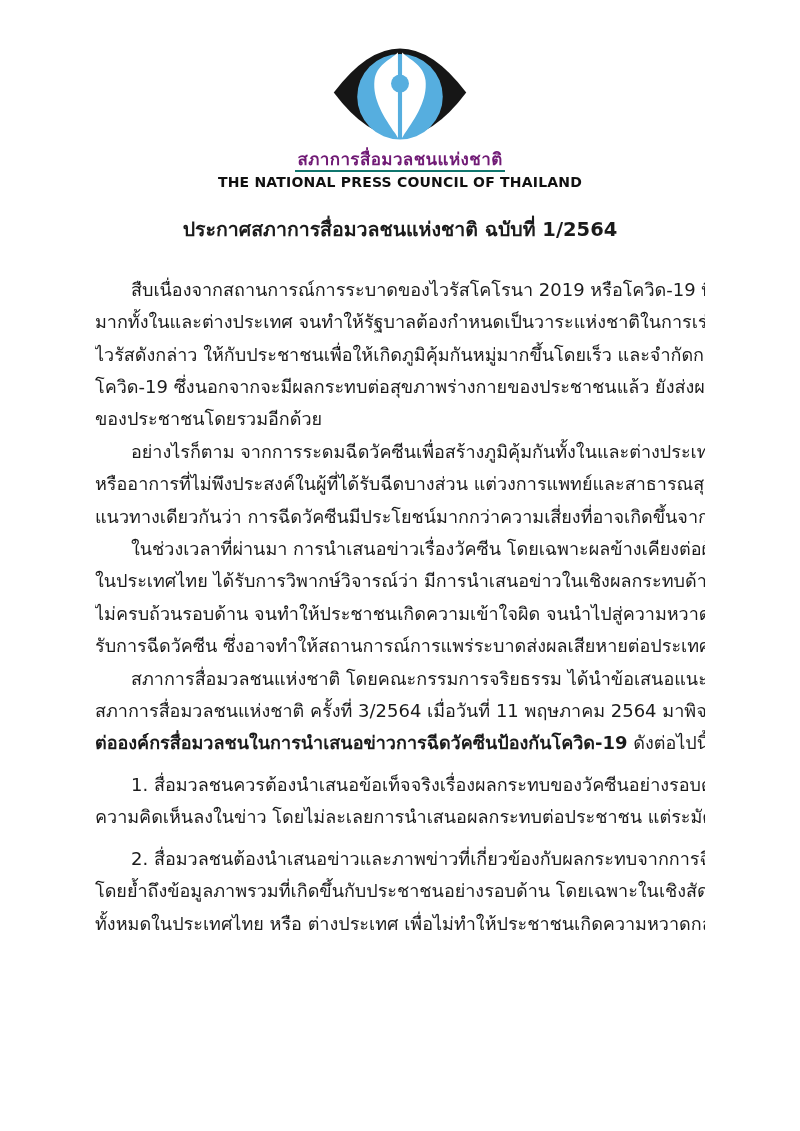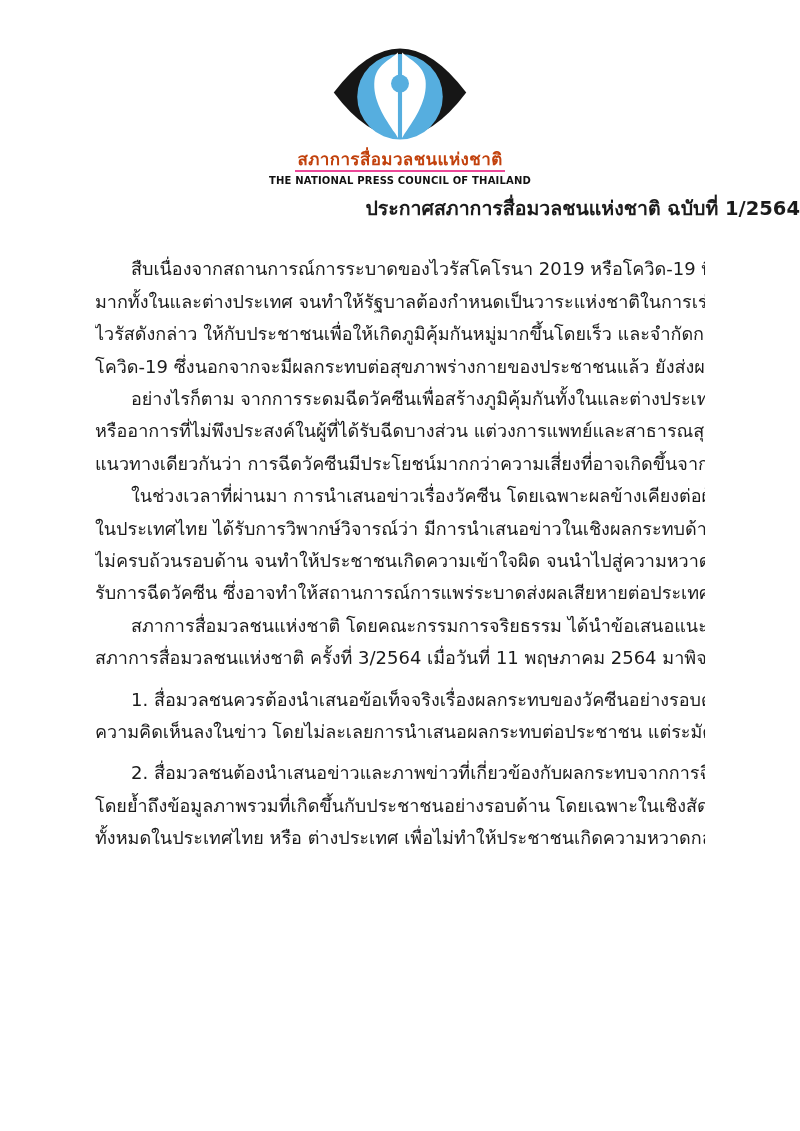--- a/index.html
+++ b/index.html
@@ -10,33 +10,33 @@
     background:#ffffff;
     overflow:hidden;
     font-family:"DejaVu Sans", sans-serif;
     color:var(--ink, #1b1b1b);
   }
   
   .logo-wrap { padding-top:44px; text-align:center; }
   .eye-svg { width:138px; height:104px; display:block; margin:0 auto; }
   .logo-thai {
     display:inline-block;
-    font-size:17px; font-weight:bold; color:#c2410c;
+    font-size:17px; font-weight:bold; color:#701a75;
     letter-spacing:.4px;
-    border-bottom:2px solid #ec4899;
+    border-bottom:2px solid #0f766e;
     padding:0 2px 1px;
     margin-top:1px;
     line-height:1.2;
   }
   .logo-eng {
-    font-size:10px; font-weight:bold; color:#111;
+    font-size:14px; font-weight:bold; color:#111;
     letter-spacing:.2px; margin-top:3px; line-height:1.1;
   }
   
-  .title-block { margin-top:4px; text-align:right; }
+  .title-block { margin-top:20px; text-align:center; }
   .title-line {
     font-size:19.5px; font-weight:bold; line-height:37px;
     white-space:nowrap;
   }
   
   .doc-body {
     width:610px; margin:26px auto 0;
     font-size:18px; line-height:32.4px;
     text-align:left;
   }
@@ -72,35 +72,37 @@
   <div class="title-block">
     <div class="title-line">ประกาศสภาการสื่อมวลชนแห่งชาติ ฉบับที่ 1/2564</div>
   </div>
 
   <div class="doc-body">
       <div class="paragraph">
         <div class="line first"><span>สืบเนื่องจากสถานการณ์การระบาดของไวรัสโคโรนา 2019 หรือโควิด-19 ที่ปัจจุบันมีผู้ติดเชื้อจำนวน</span></div>
         <div class="line"><span>มากทั้งในและต่างประเทศ จนทำให้รัฐบาลต้องกำหนดเป็นวาระแห่งชาติในการเร่งรัดการฉีดวัคซีนป้องกัน</span></div>
         <div class="line"><span>ไวรัสดังกล่าว ให้กับประชาชนเพื่อให้เกิดภูมิคุ้มกันหมู่มากขึ้นโดยเร็ว และจำกัดการแพร่กระจายของโรค</span></div>
         <div class="line"><span>โควิด-19 ซึ่งนอกจากจะมีผลกระทบต่อสุขภาพร่างกายของประชาชนแล้ว ยังส่งผลต่อเศรษฐกิจและปากท้อง</span></div>
+        <div class="line"><span>ของประชาชนโดยรวมอีกด้วย</span></div>
       </div>
       <div class="paragraph">
         <div class="line first"><span>อย่างไรก็ตาม จากการระดมฉีดวัคซีนเพื่อสร้างภูมิคุ้มกันทั้งในและต่างประเทศ พบว่า เกิดผลข้างเคียง</span></div>
         <div class="line"><span>หรืออาการที่ไม่พึงประสงค์ในผู้ที่ได้รับฉีดบางส่วน แต่วงการแพทย์และสาธารณสุขทั่วโลกต่างมีความเห็นไปใน</span></div>
         <div class="line"><span>แนวทางเดียวกันว่า การฉีดวัคซีนมีประโยชน์มากกว่าความเสี่ยงที่อาจเกิดขึ้นจากผลข้างเคียงในการฉีดวัคซีน</span></div>
       </div>
       <div class="paragraph">
         <div class="line first"><span>ในช่วงเวลาที่ผ่านมา การนำเสนอข่าวเรื่องวัคซีน โดยเฉพาะผลข้างเคียงต่อผู้รับการฉีดของสื่อมวลชน</span></div>
         <div class="line"><span>ในประเทศไทย ได้รับการวิพากษ์วิจารณ์ว่า มีการนำเสนอข่าวในเชิงผลกระทบด้านลบของการฉีดวัคซีนอย่าง</span></div>
         <div class="line"><span>ไม่ครบถ้วนรอบด้าน จนทำให้ประชาชนเกิดความเข้าใจผิด จนนำไปสู่ความหวาดกลัวของประชาชนในการเข้า</span></div>
         <div class="line"><span>รับการฉีดวัคซีน ซึ่งอาจทำให้สถานการณ์การแพร่ระบาดส่งผลเสียหายต่อประเทศในระยะยาว</span></div>
       </div>
       <div class="paragraph">
         <div class="line first"><span>สภาการสื่อมวลชนแห่งชาติ โดยคณะกรรมการจริยธรรม ได้นำข้อเสนอแนะของคณะกรรมการ</span></div>
         <div class="line"><span>สภาการสื่อมวลชนแห่งชาติ ครั้งที่ 3/2564 เมื่อวันที่ 11 พฤษภาคม 2564 มาพิจารณา เพื่อออก</span></div>
+        <div class="line"><span class="bold">ต่อองค์กรสื่อมวลชนในการนำเสนอข่าวการฉีดวัคซีนป้องกันโควิด-19</span><span> ดังต่อไปนี้</span></div>
       </div>
       <div class="paragraph gap-before">
         <div class="line first"><span>1. สื่อมวลชนควรต้องนำเสนอข้อเท็จจริงเรื่องผลกระทบของวัคซีนอย่างรอบด้าน ไม่ใส่ความรู้สึกหรือ</span></div>
         <div class="line"><span>ความคิดเห็นลงในข่าว โดยไม่ละเลยการนำเสนอผลกระทบต่อประชาชน แต่ระมัดระวังการนำเสนอข่าวและ</span></div>
       </div>
       <div class="paragraph gap-before">
         <div class="line first"><span>2. สื่อมวลชนต้องนำเสนอข่าวและภาพข่าวที่เกี่ยวข้องกับผลกระทบจากการฉีดวัคซีนตามข้อเท็จจริง</span></div>
         <div class="line"><span>โดยย้ำถึงข้อมูลภาพรวมที่เกิดขึ้นกับประชาชนอย่างรอบด้าน โดยเฉพาะในเชิงสัดส่วนของผู้ได้รับการฉีด</span></div>
         <div class="line"><span>ทั้งหมดในประเทศไทย หรือ ต่างประเทศ เพื่อไม่ทำให้ประชาชนเกิดความหวาดกลัวจนเกินกว่าเหตุ</span></div>
       </div>

